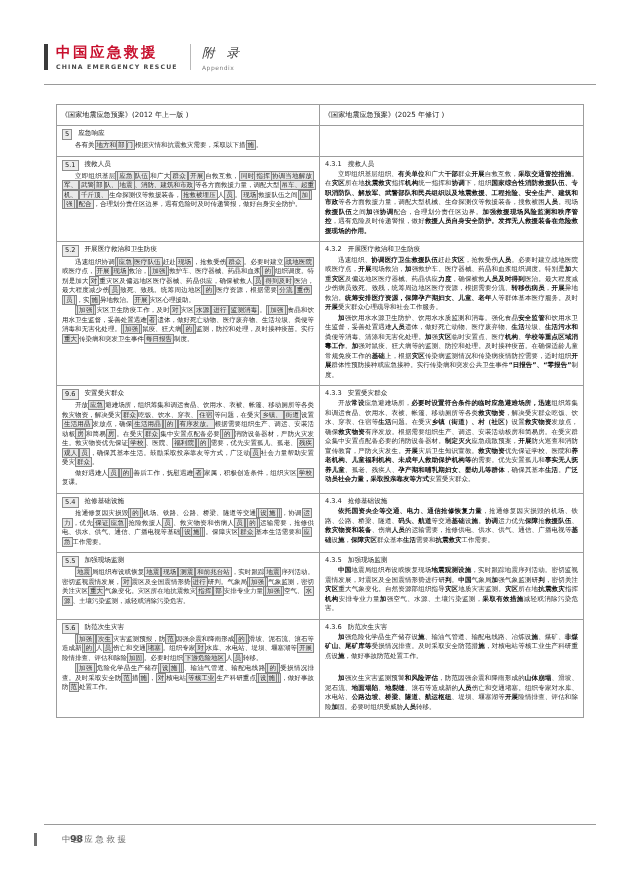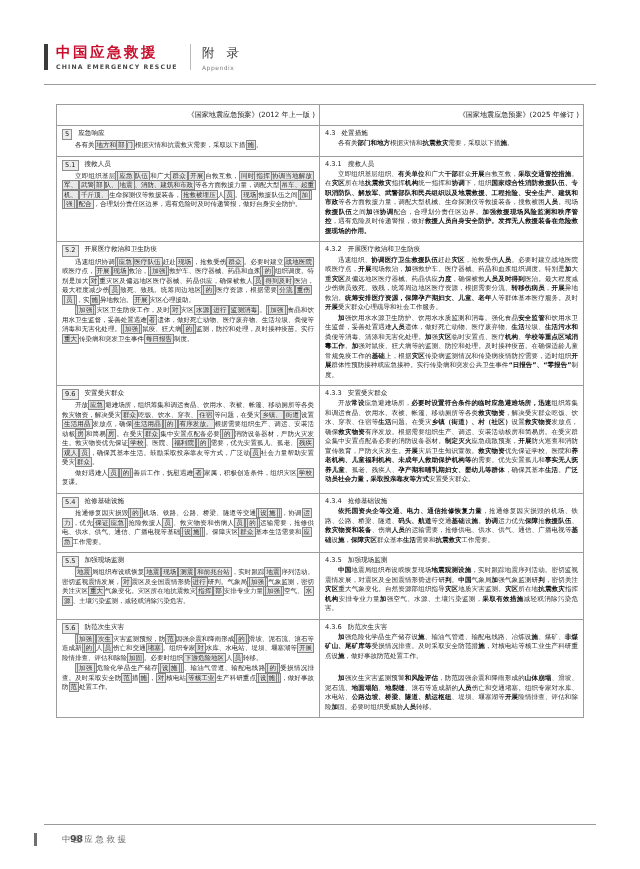--- a/index.html
+++ b/index.html
@@ -33,21 +33,21 @@
   .hdr-en{
     position:absolute;left:12px;top:21px;
     font-size:6.2px;font-weight:bold;color:#4a4a4a;
     letter-spacing:1.15px;
   }
   .hdr-div{
     position:absolute;left:146px;top:2px;width:1px;height:26px;background:#b9b9b9;
   }
   .hdr-app-cn{
     position:absolute;left:158px;top:3px;
-    font-size:12.5px;color:#3b3b3b;letter-spacing:4px;
+    font-size:12.5px;color:#3b3b3b;letter-spacing:4px;font-style:italic;
   }
   .hdr-app-en{
     position:absolute;left:158px;top:22px;
     font-size:6px;color:#7d7d7d;letter-spacing:.5px;
   }
   .hdr-rule{
     position:absolute;left:44px;top:84px;width:552px;height:1px;background:#9a9a9a;
   }
 
   
@@ -59,21 +59,21 @@
   .trow{display:flex;width:100%;box-sizing:border-box;}
   .trow + .trow{border-top:1px solid #9c9c9c;}
   .cell{
     box-sizing:border-box;
     padding:3px 5px 4px 5px;
     width:50%;
     overflow:hidden;
   }
   .cell.left{border-right:1px solid #9c9c9c;}
 
-  .colhdr{font-size:7.1px;text-align:right;padding:5px 4px 5px 4px;color:#1a1a1a;}
+  .colhdr{font-size:7.1px;text-align:left;padding:5px 4px 5px 4px;color:#1a1a1a;}
 
   .sec{
     display:flex;align-items:flex-start;
     font-size:6.6px;line-height:9.2px;margin-bottom:1px;
   }
   .secnum{
     flex:0 0 auto;margin-right:6px;white-space:nowrap;
   }
   .secnum.boxed{
     border:1px solid #8e8e8e;background:#ececec;
@@ -142,27 +142,20 @@
     </div>
 
     <div class="trow">
       <div class="cell left">
         <div class="sec">
           <span class="secnum boxed">5</span>
           <span class="sectitle">应急响应</span>
         </div>
         <p class="para">各有关<span class="mk">地方和<span class="mk">部</span>门</span>根据灾情和抗震救灾需要，采取以下措<span class="mk">施</span>。</p>
       </div>
-      <div class="cell">
-        <div class="sec">
-          <span class="secnum">4.3</span>
-          <span class="sectitle">处置措施</span>
-        </div>
-        <p class="para">各有关<span class="bd">部门和地方</span>根据灾情和<span class="bd">抗震救灾</span>需要，采取以下措<span class="bd">施</span>。</p>
-      </div>
     </div>
 
     <div class="trow">
       <div class="cell left">
         <div class="sec">
           <span class="secnum boxed">5.1</span>
           <span class="sectitle">搜救人员</span>
         </div>
         <p class="para">立即组织基层<span class="mk"><span class="mk">应急</span>队伍</span>和广大<span class="mk">群众</span><span class="mk">开展</span>自救互救，<span class="mk">同时<span class="mk">指挥</span>协调当地解放军、</span><span class="mk">武警<span class="mk">部</span>队、<span class="mk">地震</span>、消防、建筑和市政</span>等各方面救援力量，调配大型<span class="mk">吊车、起重机、</span><span class="mk">千斤顶、</span>生命探测仪等救援装备，<span class="mk">抢救被埋压</span>人<span class="mk">员</span>。<span class="mk">现场</span>救援队伍之间<span class="mk"><span class="mk">加强</span></span><span class="mk">配合</span>，合理划分责任区边界，遇有危险时及时传递警报，做好自身安全防护。</p>
       </div>

